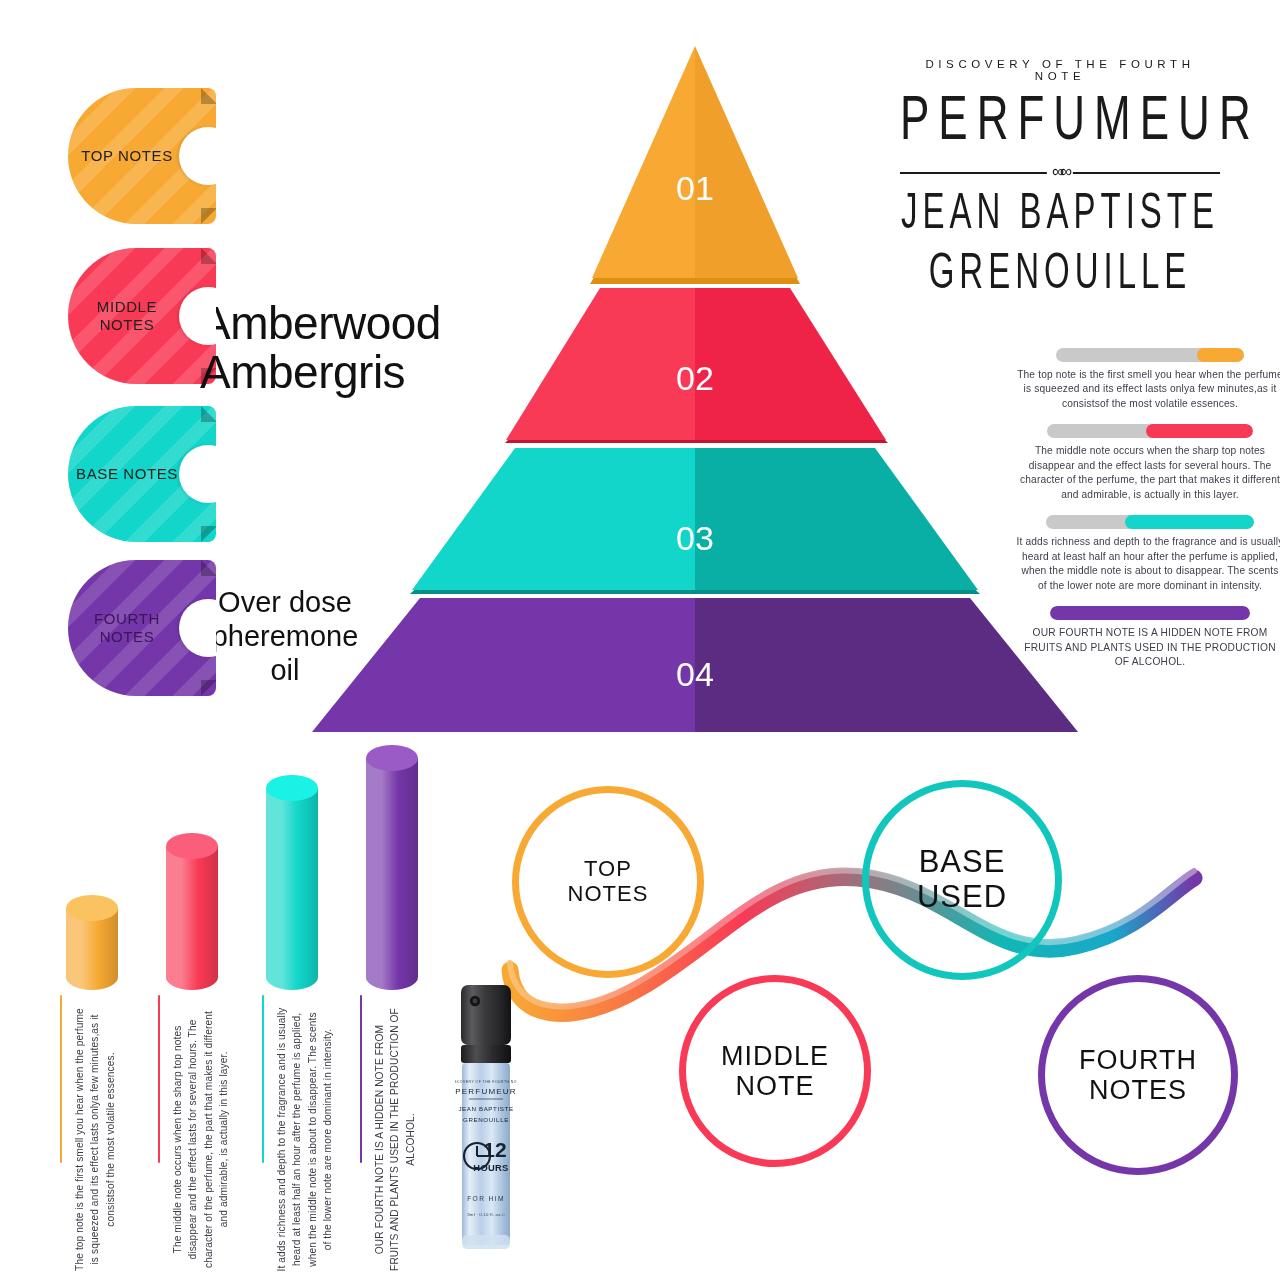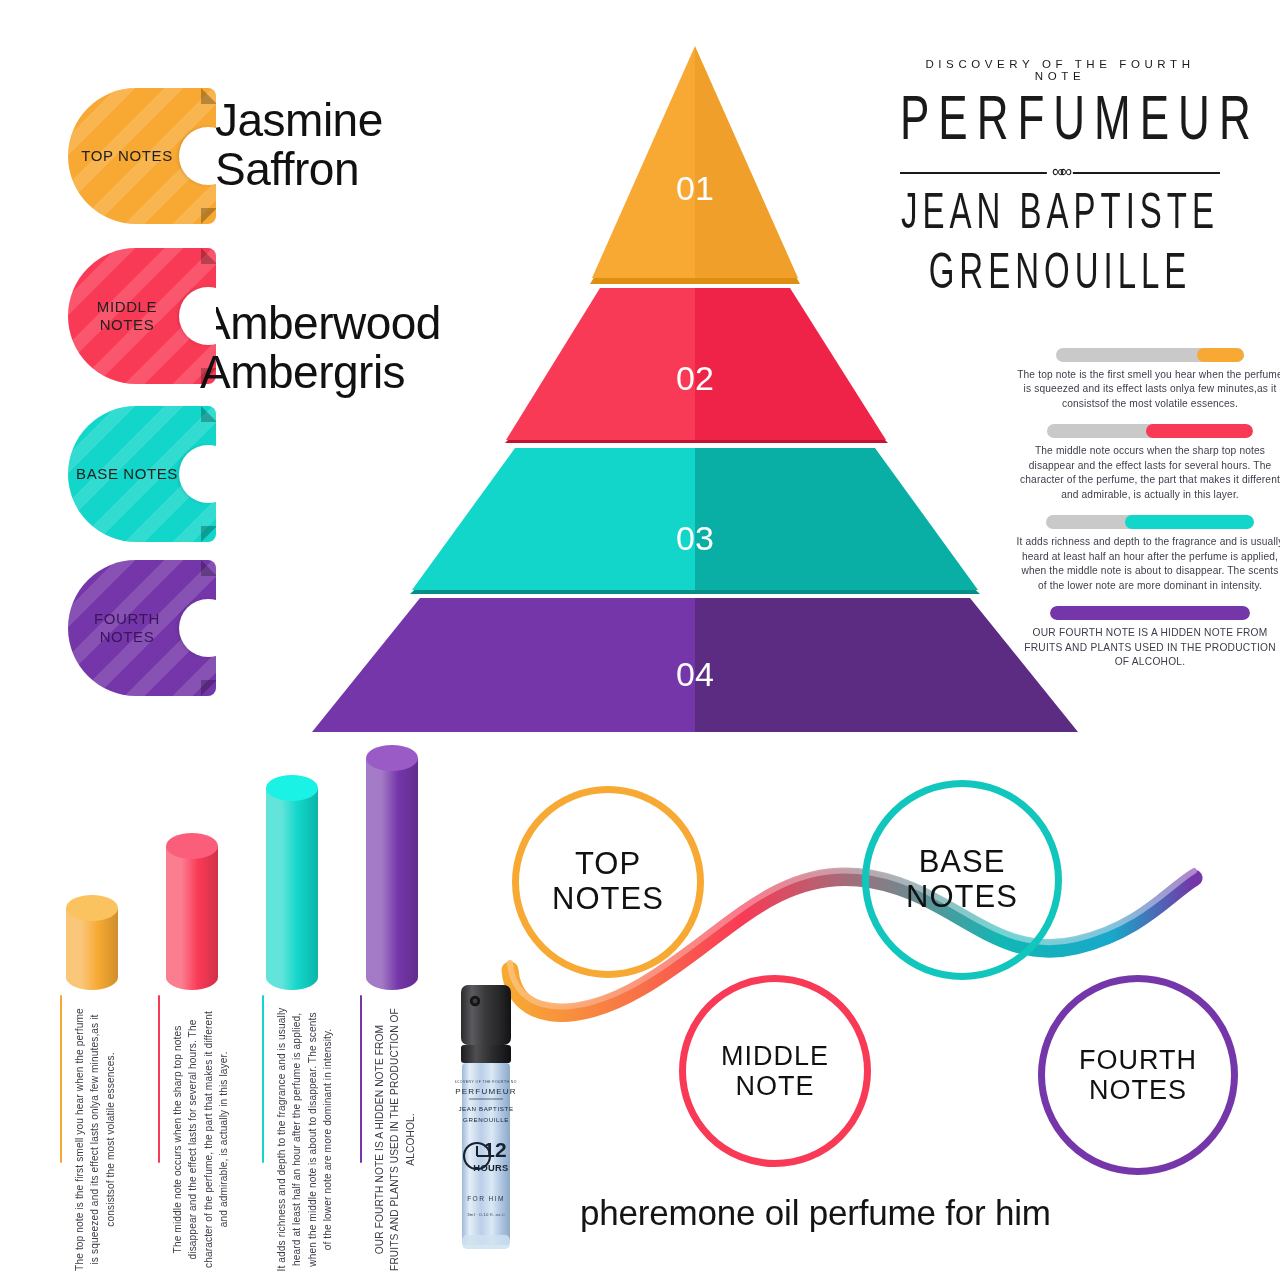--- a/index.html
+++ b/index.html
@@ -127,22 +127,20 @@
   </svg>
 
   <div class="badge" style="left:68px;top:88px;background:#F7A933;">
     <span class="stripes"></span>
     <span class="fold-t"></span>
     <span class="fold-b"></span>
     <span class="blabel">TOP
 NOTES</span>
     <span class="notch"></span>
   </div>
-  <div class="noteTitle" style="left:215px;top:96px;">Jasmine
-Saffron</div>
 
   <div class="badge" style="left:68px;top:248px;background:#F93A56;">
     <span class="stripes"></span>
     <span class="fold-t"></span>
     <span class="fold-b"></span>
     <span class="blabel">MIDDLE
 NOTES</span>
     <span class="notch"></span>
   </div>
   <div class="noteTitle" style="left:200px;top:262px;margin-top:37px;">Amberwood
@@ -158,20 +156,23 @@
   </div>
 
   <div class="badge" style="left:68px;top:560px;background:#7436A8;color:#3a1559;">
     <span class="stripes"></span>
     <span class="fold-t"></span>
     <span class="fold-b"></span>
     <span class="blabel">FOURTH
 NOTES</span>
     <span class="notch"></span>
   </div>
+  <div class="noteTitle small" style="left:200px;top:585px;text-align:center;width:170px;">Over dose
+pheremone
+oil</div>
 
   <div id="brand">
     <div class="disc">DISCOVERY OF THE FOURTH NOTE</div>
     <div class="name">PERFUMEUR</div>
     <div class="rule">
       <span class="orn">∞∞</span>
     </div>
     <div class="pname">JEAN BAPTISTE</div>
     <div class="pname2">GRENOUILLE</div>
   </div>
@@ -258,31 +259,31 @@
         <stop offset="88%" stop-color="#86C6DE"></stop>
         <stop offset="100%" stop-color="#B28ACD"></stop>
       </linearGradient>
     </defs>
     <path d="M30,210 C34,260 92,268 160,228 C240,182 290,110 378,118
              C470,126 512,206 596,186 C660,171 690,132 714,118" fill="none" stroke="url(#gr1)" stroke-width="17" stroke-linecap="round"></path>
     <path d="M30,210 C34,260 92,268 160,228 C240,182 290,110 378,118
              C470,126 512,206 596,186 C660,171 690,132 714,118" fill="none" stroke="url(#gr2)" stroke-width="6" stroke-linecap="round" transform="translate(0,-7)" opacity="0.95"></path>
   </svg>
 
-  <div class="ring" style="left:512px;top:786px;width:178px;height:178px;border:7px solid #F7A933;font-size:31px;letter-spacing:1px;">
+  <div class="ring" style="left:512px;top:786px;width:178px;height:178px;border:7px solid #F7A933;font-size:22px;letter-spacing:1px;">
     <span>TOP
 NOTES</span>
   </div>
   <div class="ring" style="left:679px;top:975px;width:178px;height:178px;border:7px solid #F93A56;font-size:27px;letter-spacing:1px;">
     <span>MIDDLE
 NOTE</span>
   </div>
   <div class="ring" style="left:862px;top:780px;width:186px;height:186px;border:7px solid #11C6BC;font-size:31px;letter-spacing:1px;">
     <span>BASE
-NOTES</span>
+USED</span>
   </div>
   <div class="ring" style="left:1038px;top:975px;width:186px;height:186px;border:7px solid #7436A8;font-size:27px;letter-spacing:1px;">
     <span>FOURTH
 NOTES</span>
   </div>
 
   <svg id="bottle" viewBox="0 0 62 268">
     <defs>
       <linearGradient id="capg" x1="0" y1="0" x2="1" y2="0">
         <stop offset="0%" stop-color="#2b2b2d"></stop>
@@ -324,15 +325,14 @@
 
     <circle cx="22" cy="171" r="13" fill="none" stroke="#17222e" stroke-width="2.1"></circle>
     <line x1="22" y1="171" x2="22" y2="161" stroke="#17222e" stroke-width="2"></line>
     <line x1="22" y1="171" x2="31" y2="171" stroke="#17222e" stroke-width="2"></line>
     <text x="40" y="172" font-size="21" fill="#17222e" text-anchor="middle" font-weight="bold" font-family="Liberation Sans, sans-serif">12</text>
     <text x="36" y="186" font-size="9.4" fill="#17222e" text-anchor="middle" font-weight="bold" letter-spacing=".3" font-family="Liberation Sans, sans-serif">HOURS</text>
     <text x="31" y="216" font-size="6.6" fill="#2b3a4a" text-anchor="middle" letter-spacing="1.4" font-family="Liberation Sans, sans-serif">FOR HIM</text>
     <text x="31" y="231" font-size="4.4" fill="#38485a" text-anchor="middle" letter-spacing=".2" font-family="Liberation Sans, sans-serif">3ml · 0.10 fl. oz.℮</text>
   </svg>
 
-  <div id="tagline">pheremone oil perfume for him</div>
 
 </div>
 
 </body></html>

